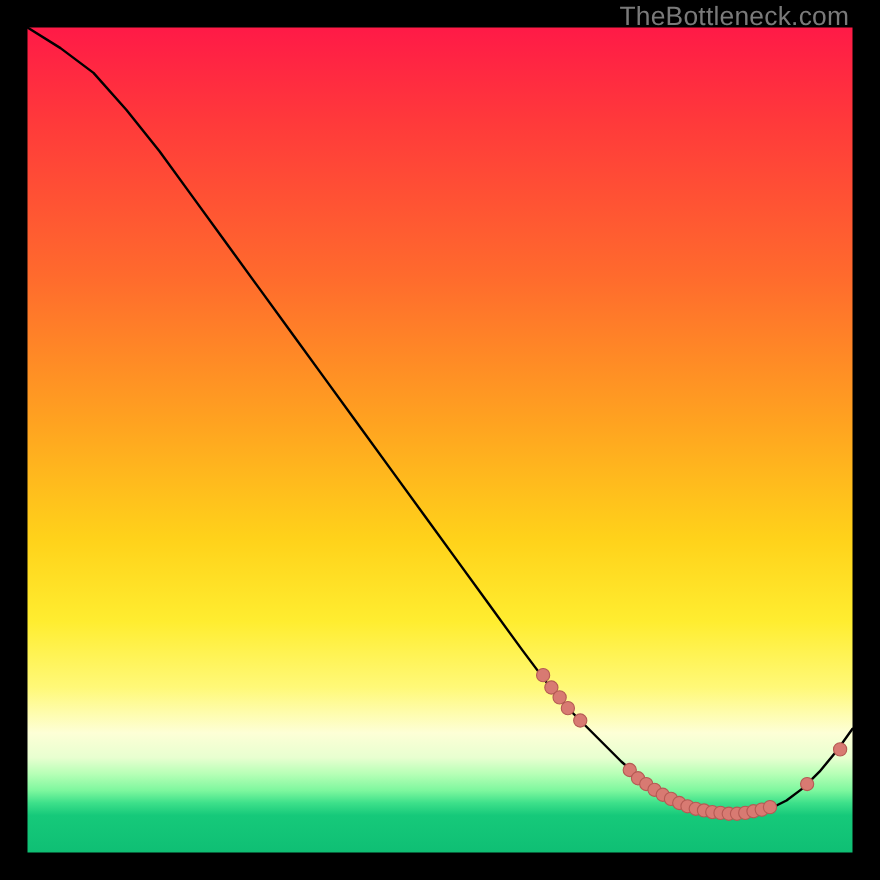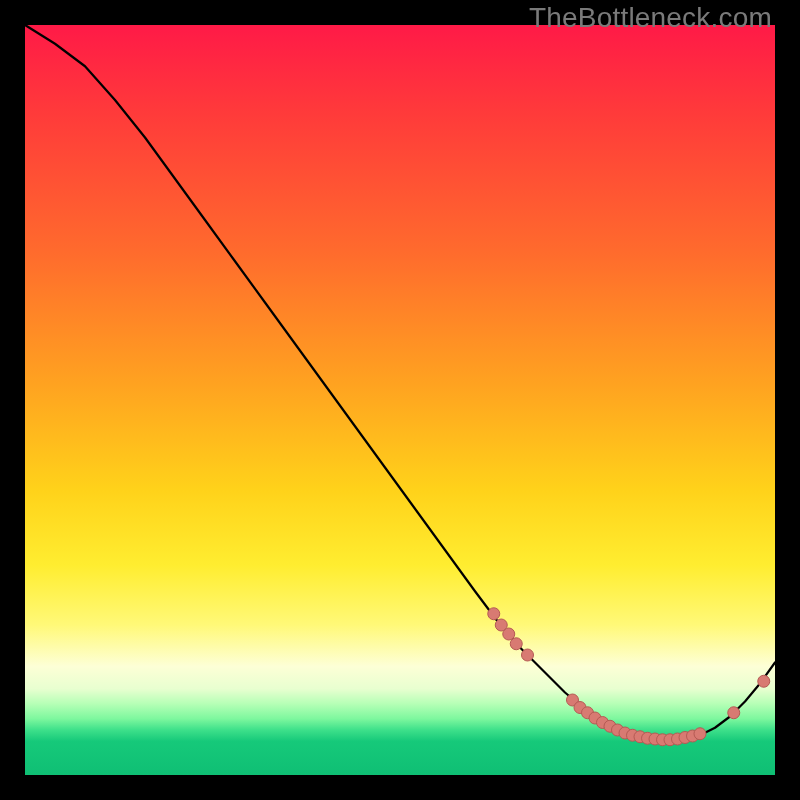--- a/index.html
+++ b/index.html
@@ -40,21 +40,21 @@
       #3de08a 94%,
       #16c97a 95.5%,
       #0fbf74 100%
     );
   }
   .watermark {
     position: absolute;
     top: 2px;
     right: 28px;
     color: #7a7a7a;
-    font-size: 28px;
+    font-size: 24px;
     letter-spacing: 0.2px;
     user-select: none;
   }
   svg.curve {
     position: absolute;
     left: 0;
     top: 0;
     width: 750px;
     height: 750px;
     overflow: visible;

